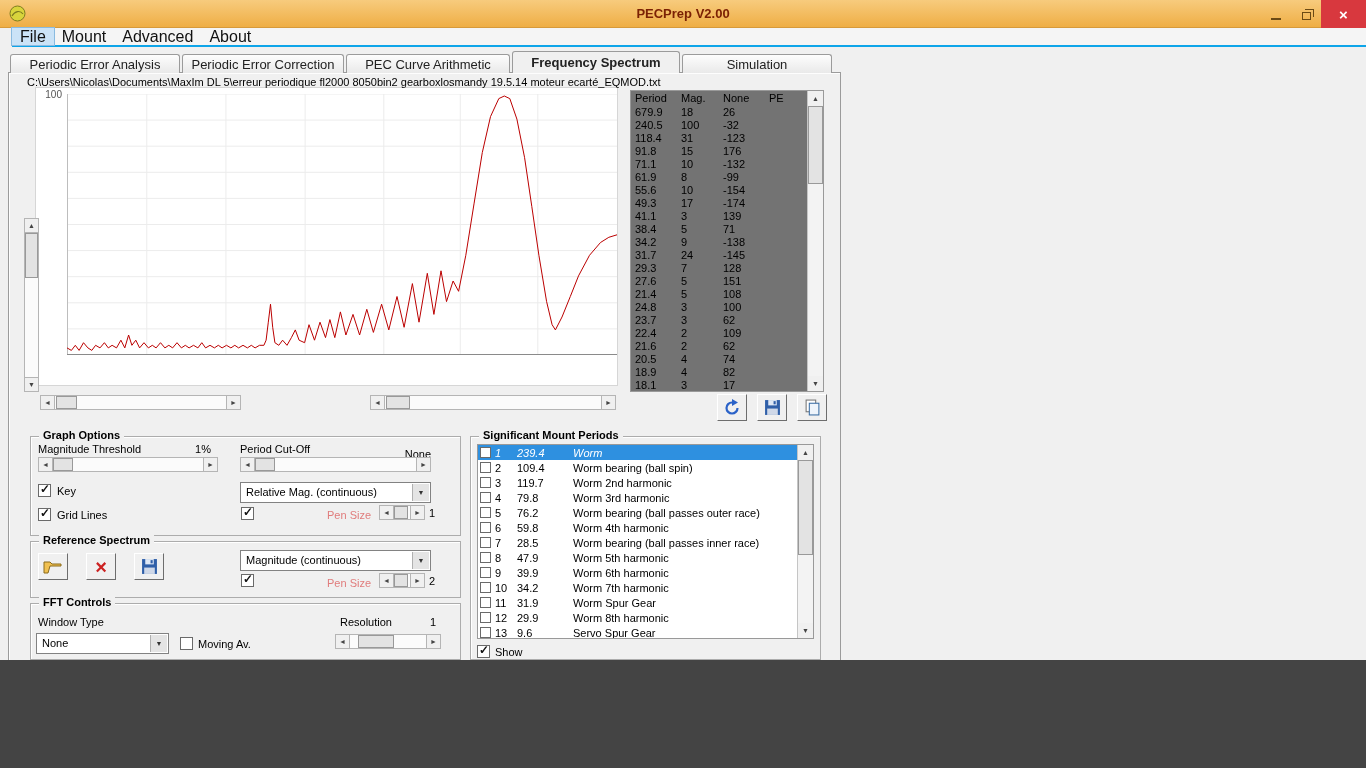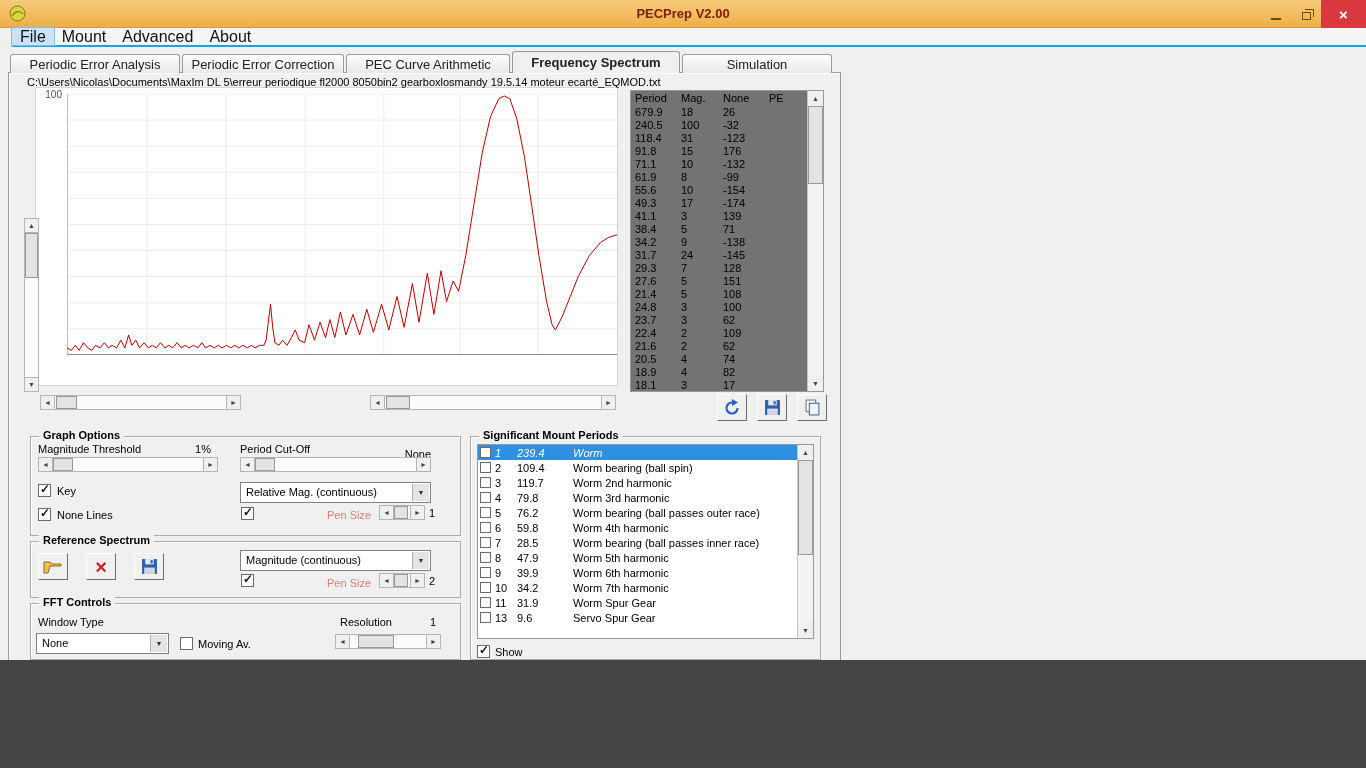--- a/index.html
+++ b/index.html
@@ -387,21 +387,21 @@
   <div class="hsb" style="left:240px;top:457px;width:191px">
     <div class="sb-btn">◄</div>
     <div class="sb-track">
         <div class="sb-thumb" style="left:0;width:20px"></div>
       </div>
     <div class="sb-btn">►</div>
   </div>
   <div class="cb checked" style="left:38px;top:484px"></div>
   <div class="lbl" style="left:57px;top:485px">Key</div>
   <div class="cb checked" style="left:38px;top:508px"></div>
-  <div class="lbl" style="left:57px;top:509px">None Lines</div>
+  <div class="lbl" style="left:57px;top:509px">Grid Lines</div>
   <div class="dd" style="left:240px;top:482px;width:191px">
     <span>Relative Mag. (continuous)</span>
     <span class="dd-btn">▼</span>
   </div>
   <div class="cb checked" style="left:241px;top:507px"></div>
   <div class="lbl pink" style="left:327px;top:509px">Pen Size</div>
   <div class="hsb" style="left:379px;top:505px;width:46px">
     <div class="sb-btn">◄</div>
     <div class="sb-track">
         <div class="sb-thumb" style="left:0;width:14px"></div>
@@ -527,20 +527,26 @@
           <span class="mcb"></span>
           <span class="mnum">10</span>
           <span class="mper">34.2</span>
           <span class="mname">Worm 7th harmonic</span>
         </div>
         <div class="mrow">
           <span class="mcb"></span>
           <span class="mnum">11</span>
           <span class="mper">31.9</span>
           <span class="mname">Worm Spur Gear</span>
+        </div>
+        <div class="mrow">
+          <span class="mcb"></span>
+          <span class="mnum">12</span>
+          <span class="mper">29.9</span>
+          <span class="mname">Worm 8th harmonic</span>
         </div>
         <div class="mrow">
           <span class="mcb"></span>
           <span class="mnum">13</span>
           <span class="mper">9.6</span>
           <span class="mname">Servo Spur Gear</span>
         </div>
       </div>
     <div class="mscroll">
       <div class="sb-btn">▲</div>

